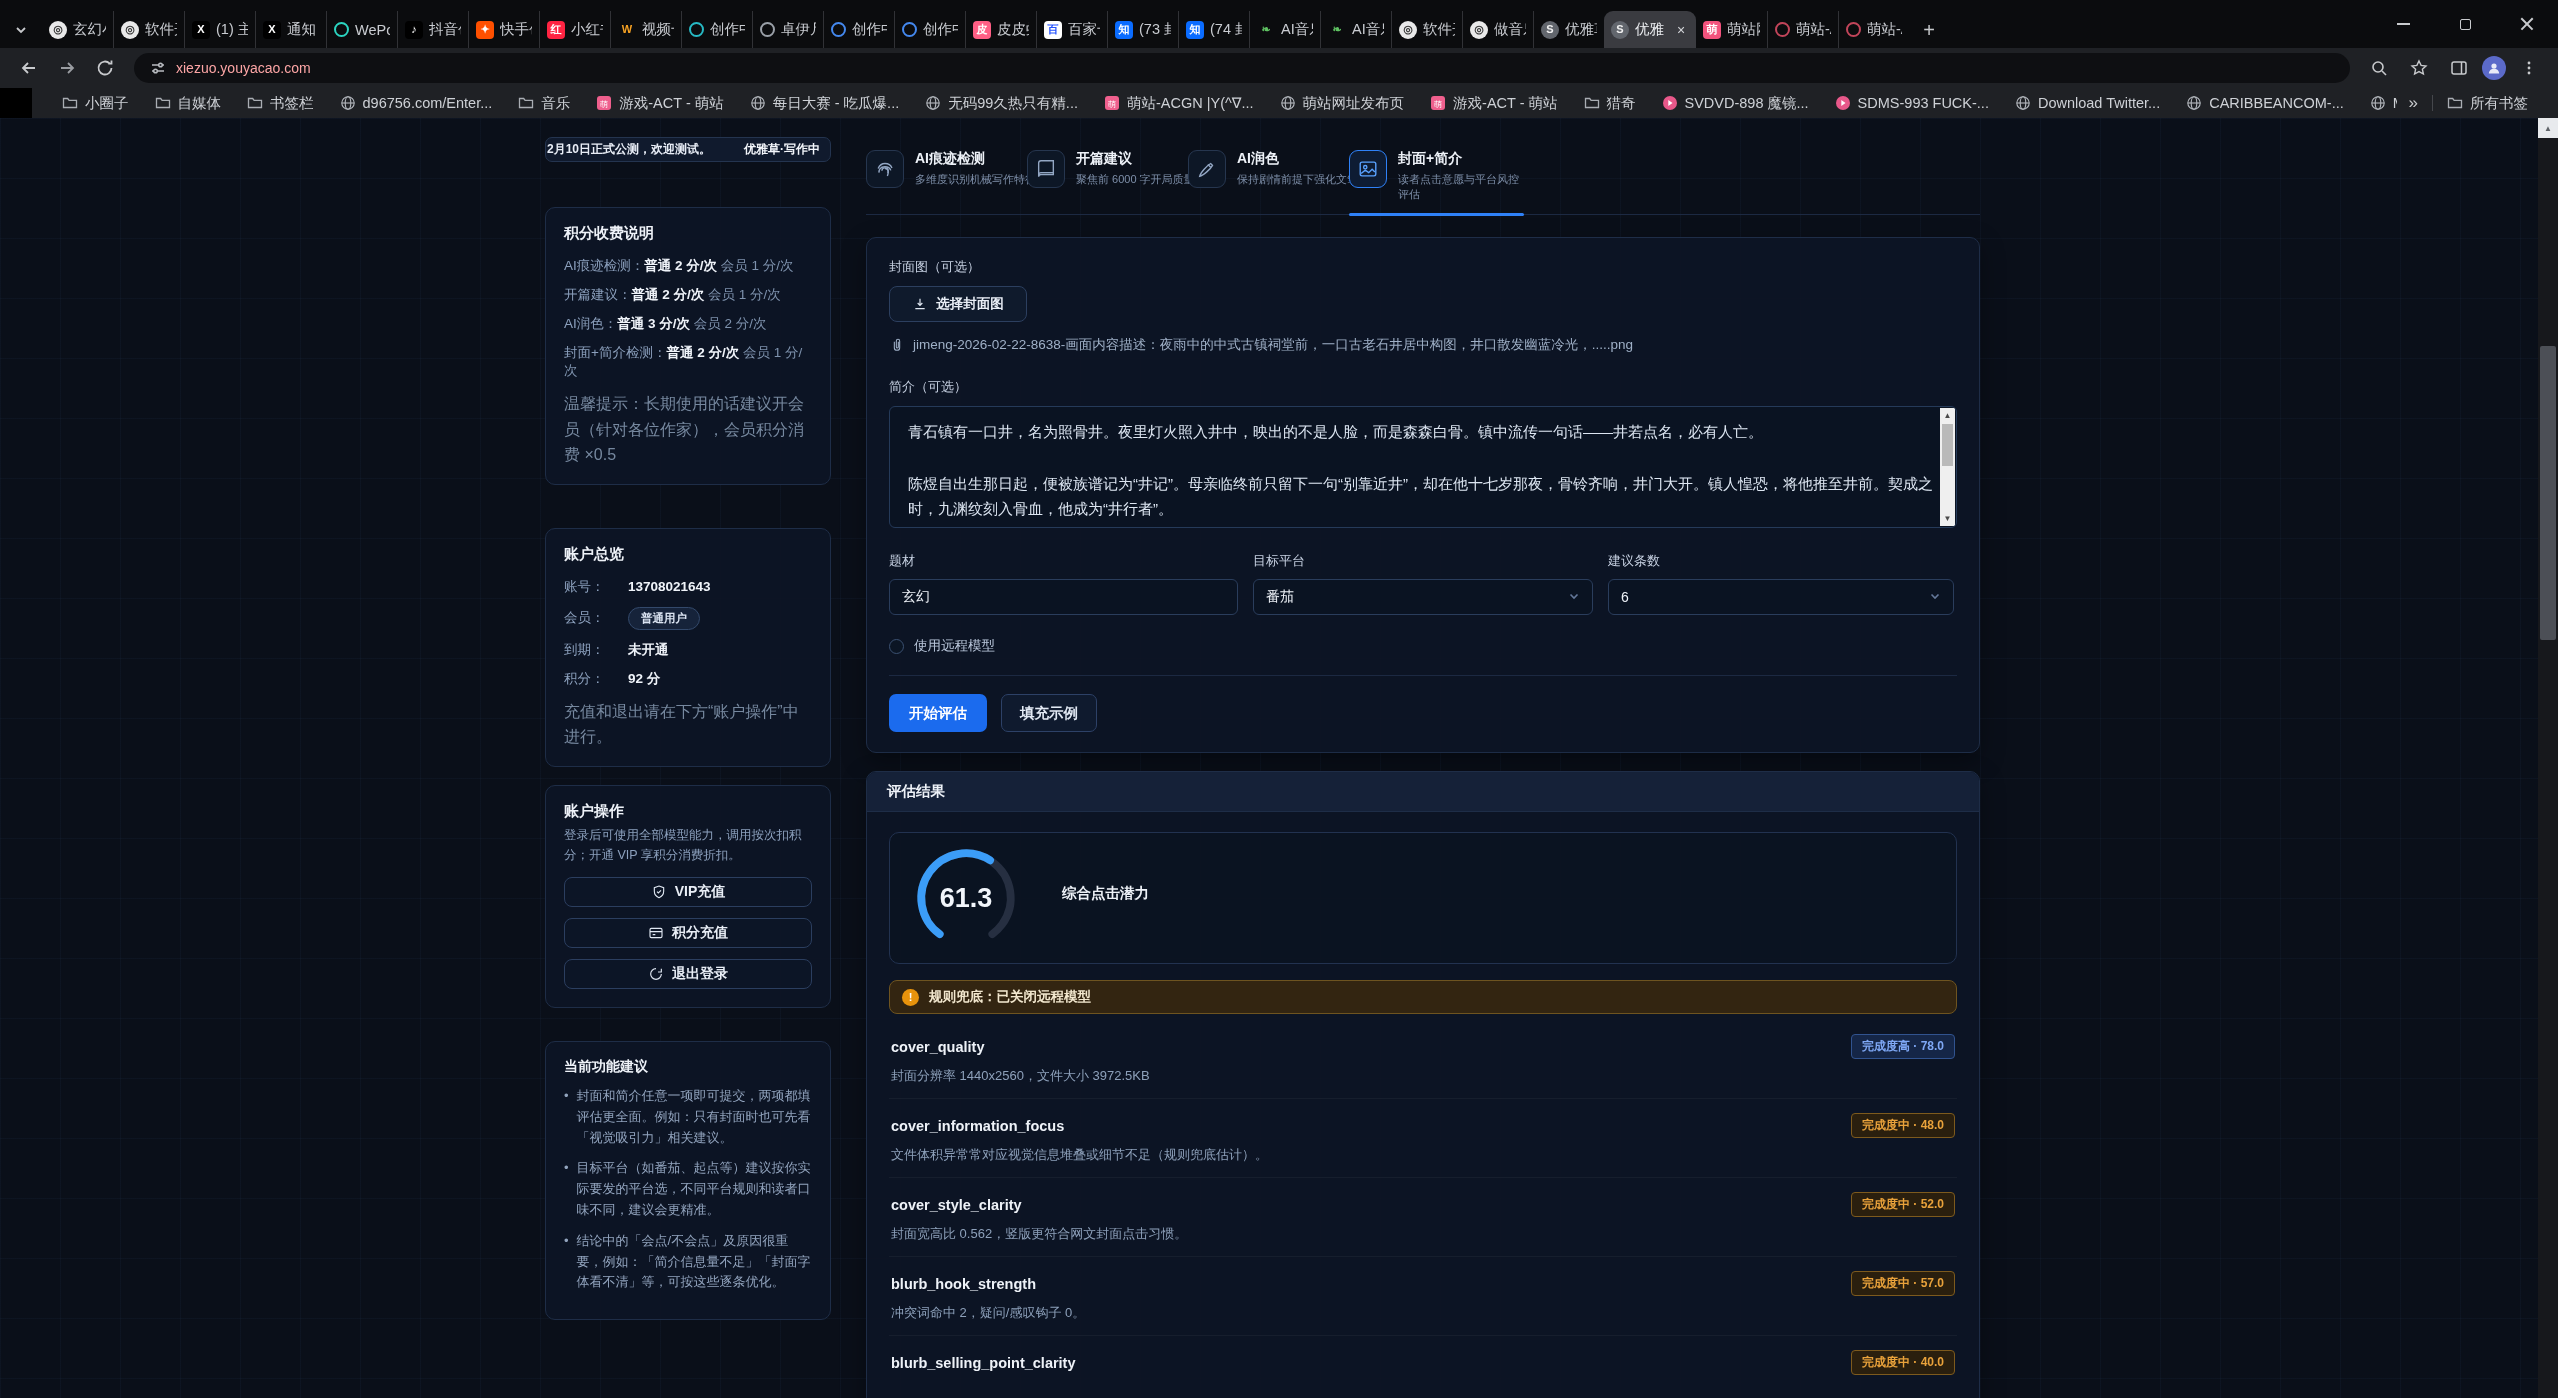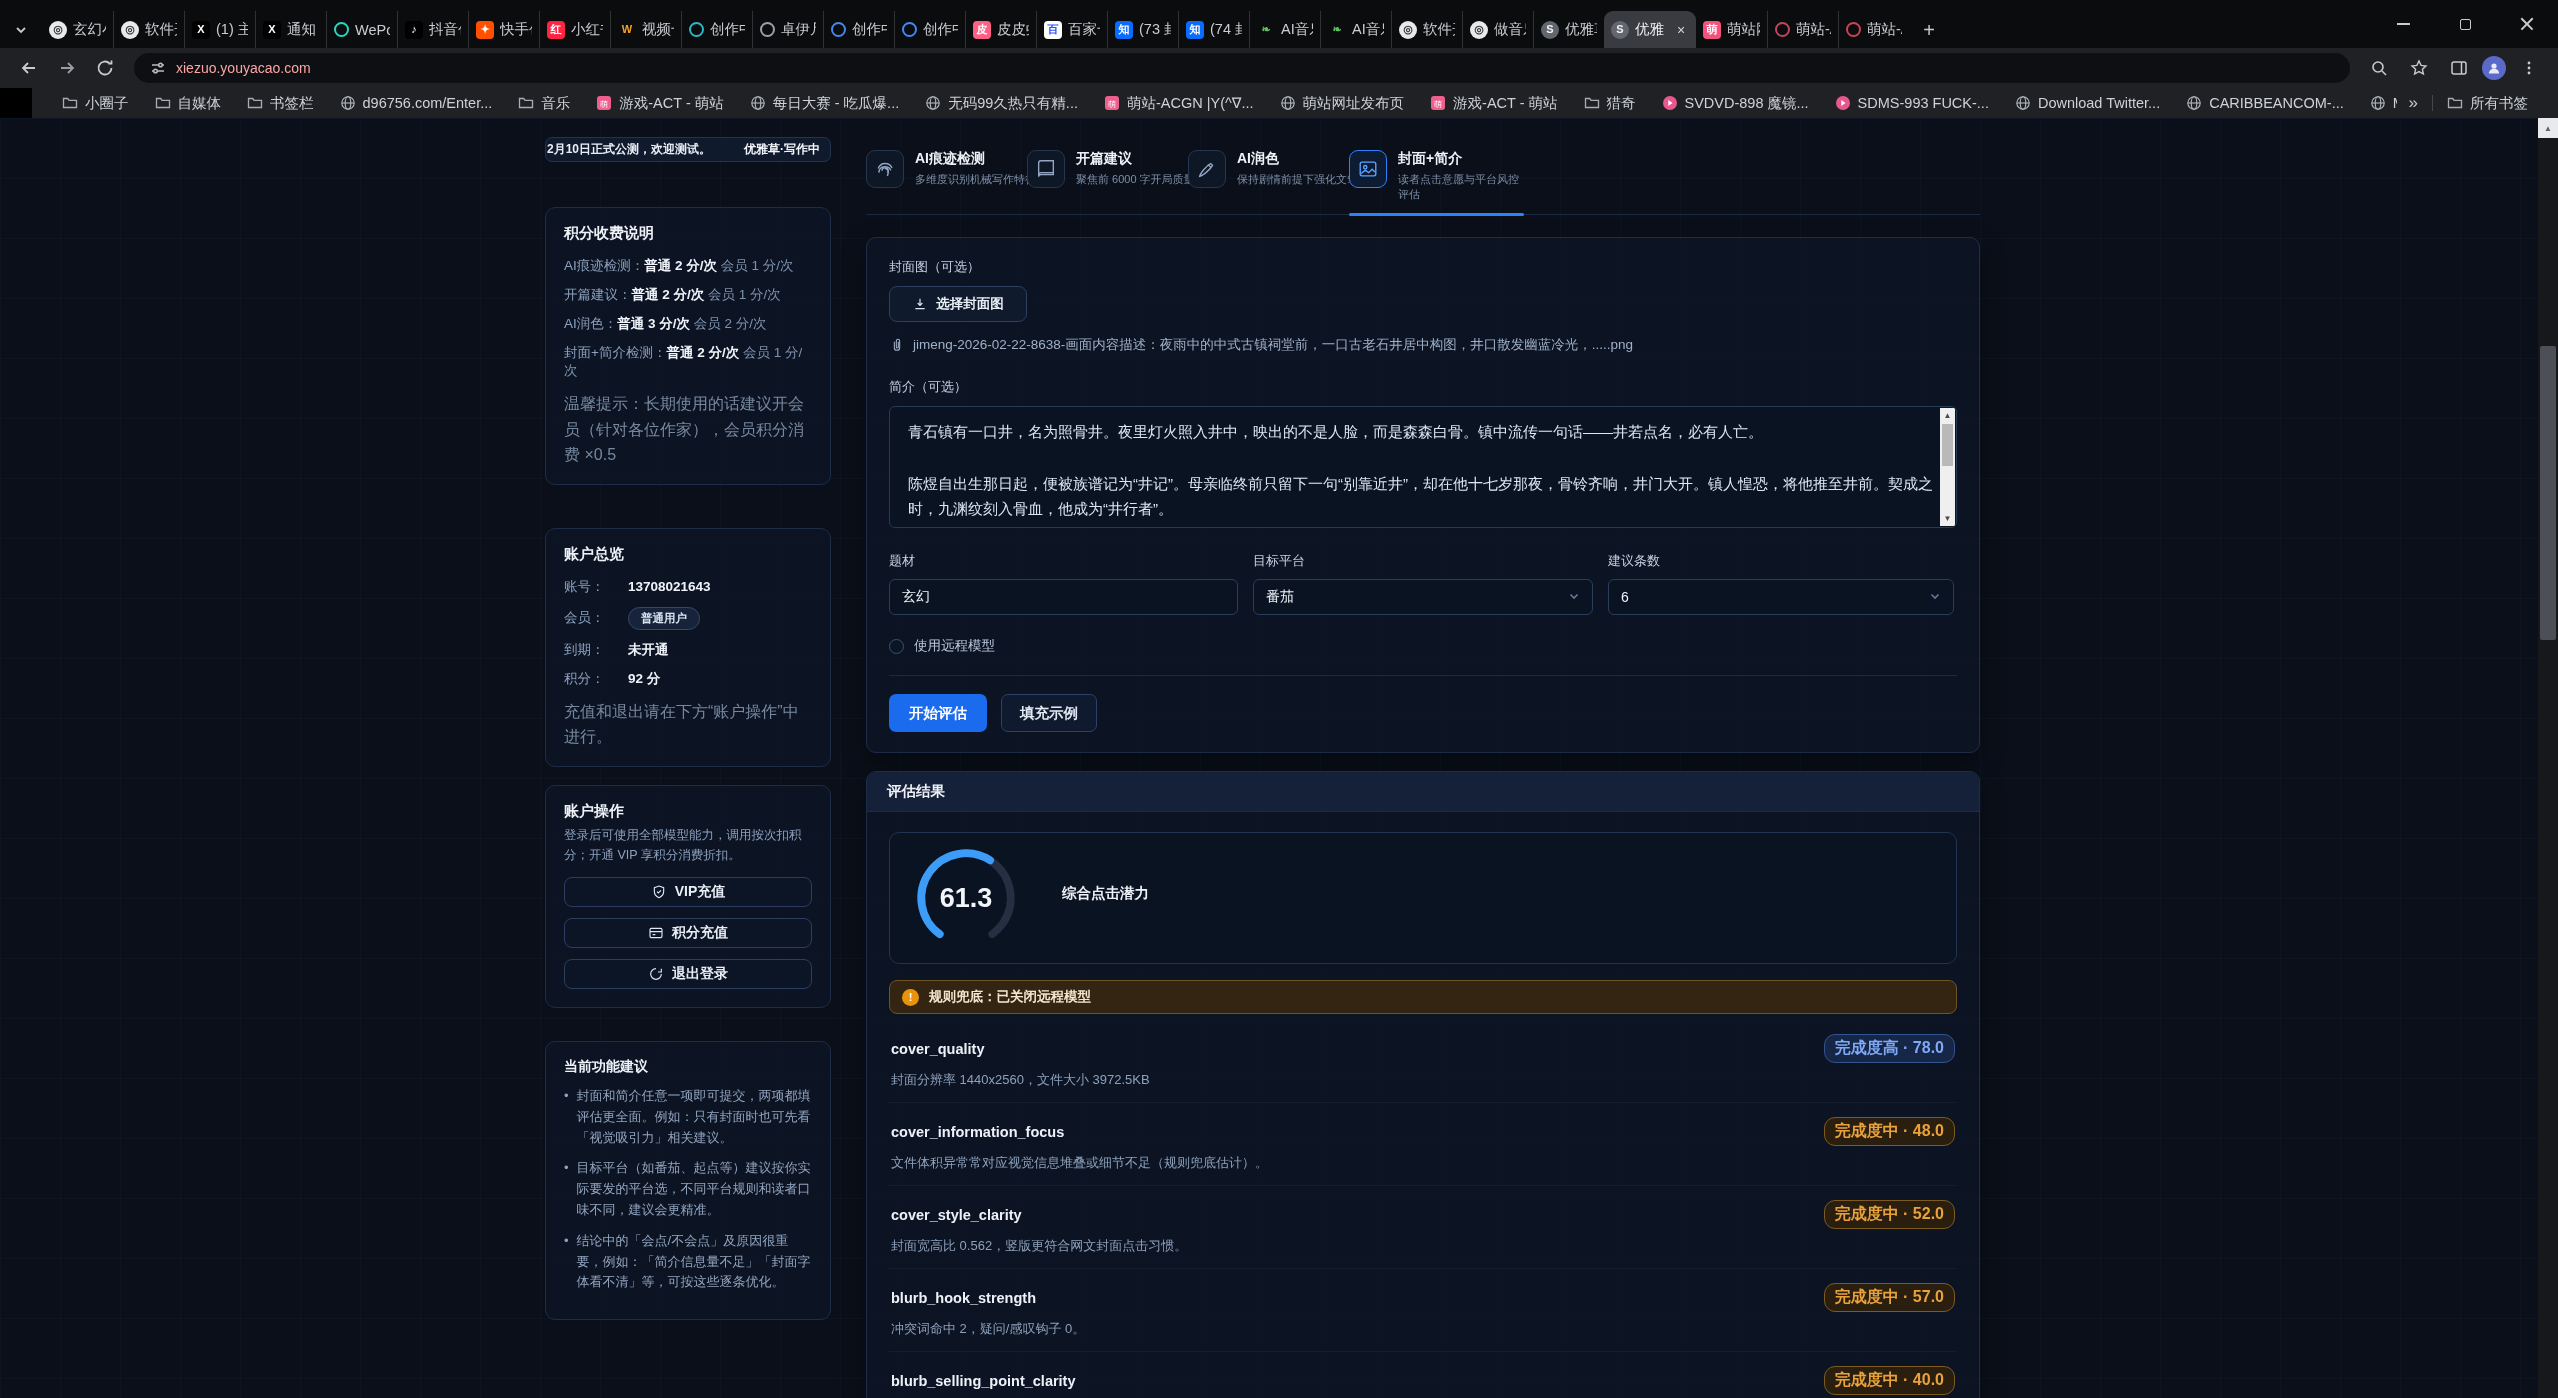--- a/index.html
+++ b/index.html
@@ -127,21 +127,21 @@
   .gauge-txt .p { color:#9fb0c7; font-size:14px; line-height:1.85; }
   .alert { margin-top:16px; height:34px; background:#332511; border:1px solid #6e5420; border-radius:8px;
            display:flex; align-items:center; gap:10px; padding:0 12px; }
   .alert .ic { width:17px; height:17px; border-radius:50%; background:#e8930c; color:#fff; font-size:11px; font-weight:bold;
                display:flex; align-items:center; justify-content:center; }
   .alert .tx { color:#f2e7ce; font-size:13.5px; font-weight:bold; }
   .metric { padding:14px 2px 13px; border-bottom:1px solid rgba(255,255,255,0.045); }
   .metric:last-child { border-bottom:none; }
   .metric .top { display:flex; align-items:center; }
   .metric .nm { color:#eef2f8; font-size:14.5px; font-weight:bold; }
-  .metric .badge { margin-left:auto; font-size:16px; font-weight:bold; border-radius:11px; padding:3px 10px; }
+  .metric .badge { margin-left:auto; font-size:12px; font-weight:bold; border-radius:4px; padding:3px 10px; }
   .badge.high { color:#7fa8f5; border:1px solid #31538f; background:#152647; }
   .badge.mid  { color:#e9a23b; border:1px solid #7d5a1d; background:#2a1f0e; }
   .metric .ds { margin-top:8px; color:#8da0ba; font-size:13px; }
 
   .page-scrollbar { position:absolute; right:0; top:0; width:20px; height:1280px; background:#17181c; }
   .psb-top { position:absolute; top:0; left:0; width:20px; height:20px; background:#e8eaed; display:flex; align-items:center;
              justify-content:center; color:#5f6368; font-size:8px; }
   .psb-thumb { position:absolute; top:228px; left:2px; width:16px; height:294px; background:#4c4f56; border-radius:2px; }
 
   svg.ic16 { width:16px; height:16px; } svg.ic18 { width:18px; height:18px; } svg.ic20 { width:20px; height:20px; }

